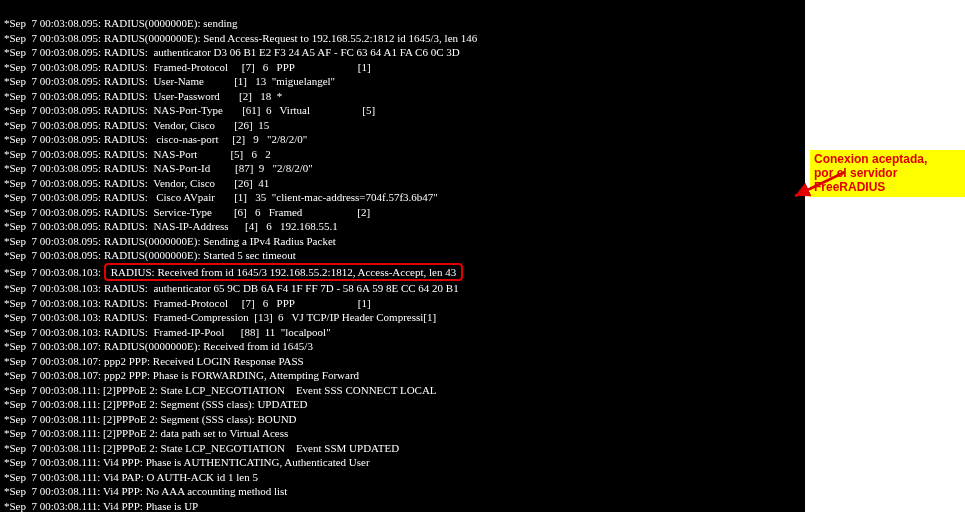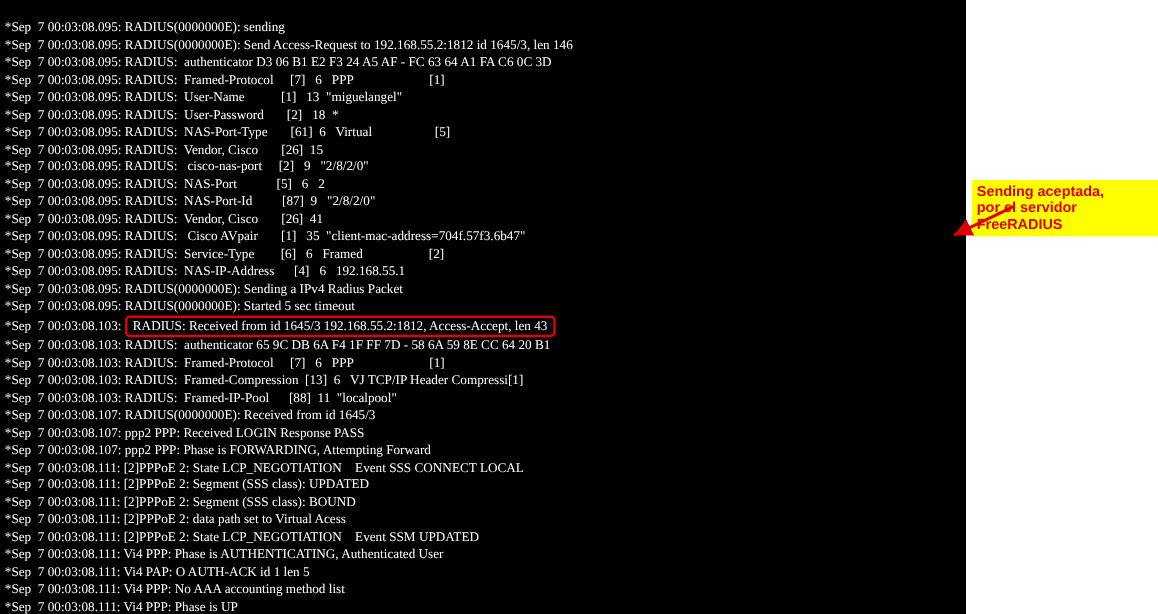--- a/index.html
+++ b/index.html
@@ -45,21 +45,21 @@
   }
   .wrap{position:relative;width:965px;height:512px;overflow:hidden;}
 </style>
 </head>
 <body>
 
 <div class="wrap">
   <div class="terminal" id="term"><span class="line">*Sep  7 00:03:08.095: RADIUS(0000000E): sending</span><span class="line">*Sep  7 00:03:08.095: RADIUS(0000000E): Send Access-Request to 192.168.55.2:1812 id 1645/3, len 146</span><span class="line">*Sep  7 00:03:08.095: RADIUS:  authenticator D3 06 B1 E2 F3 24 A5 AF - FC 63 64 A1 FA C6 0C 3D</span><span class="line">*Sep  7 00:03:08.095: RADIUS:  Framed-Protocol     [7]   6   PPP                       [1]</span><span class="line">*Sep  7 00:03:08.095: RADIUS:  User-Name           [1]   13  "miguelangel"</span><span class="line">*Sep  7 00:03:08.095: RADIUS:  User-Password       [2]   18  *</span><span class="line">*Sep  7 00:03:08.095: RADIUS:  NAS-Port-Type       [61]  6   Virtual                   [5]</span><span class="line">*Sep  7 00:03:08.095: RADIUS:  Vendor, Cisco       [26]  15</span><span class="line">*Sep  7 00:03:08.095: RADIUS:   cisco-nas-port     [2]   9   "2/8/2/0"</span><span class="line">*Sep  7 00:03:08.095: RADIUS:  NAS-Port            [5]   6   2</span><span class="line">*Sep  7 00:03:08.095: RADIUS:  NAS-Port-Id         [87]  9   "2/8/2/0"</span><span class="line">*Sep  7 00:03:08.095: RADIUS:  Vendor, Cisco       [26]  41</span><span class="line">*Sep  7 00:03:08.095: RADIUS:   Cisco AVpair       [1]   35  "client-mac-address=704f.57f3.6b47"</span><span class="line">*Sep  7 00:03:08.095: RADIUS:  Service-Type        [6]   6   Framed                    [2]</span><span class="line">*Sep  7 00:03:08.095: RADIUS:  NAS-IP-Address      [4]   6   192.168.55.1</span><span class="line">*Sep  7 00:03:08.095: RADIUS(0000000E): Sending a IPv4 Radius Packet</span><span class="line">*Sep  7 00:03:08.095: RADIUS(0000000E): Started 5 sec timeout</span><span class="line">*Sep  7 00:03:08.103: <span class="hl"> RADIUS: Received from id 1645/3 192.168.55.2:1812, Access-Accept, len 43 </span></span><span class="line">*Sep  7 00:03:08.103: RADIUS:  authenticator 65 9C DB 6A F4 1F FF 7D - 58 6A 59 8E CC 64 20 B1</span><span class="line">*Sep  7 00:03:08.103: RADIUS:  Framed-Protocol     [7]   6   PPP                       [1]</span><span class="line">*Sep  7 00:03:08.103: RADIUS:  Framed-Compression  [13]  6   VJ TCP/IP Header Compressi[1]</span><span class="line">*Sep  7 00:03:08.103: RADIUS:  Framed-IP-Pool      [88]  11  "localpool"</span><span class="line">*Sep  7 00:03:08.107: RADIUS(0000000E): Received from id 1645/3</span><span class="line">*Sep  7 00:03:08.107: ppp2 PPP: Received LOGIN Response PASS</span><span class="line">*Sep  7 00:03:08.107: ppp2 PPP: Phase is FORWARDING, Attempting Forward</span><span class="line">*Sep  7 00:03:08.111: [2]PPPoE 2: State LCP_NEGOTIATION    Event SSS CONNECT LOCAL</span><span class="line">*Sep  7 00:03:08.111: [2]PPPoE 2: Segment (SSS class): UPDATED</span><span class="line">*Sep  7 00:03:08.111: [2]PPPoE 2: Segment (SSS class): BOUND</span><span class="line">*Sep  7 00:03:08.111: [2]PPPoE 2: data path set to Virtual Acess</span><span class="line">*Sep  7 00:03:08.111: [2]PPPoE 2: State LCP_NEGOTIATION    Event SSM UPDATED</span><span class="line">*Sep  7 00:03:08.111: Vi4 PPP: Phase is AUTHENTICATING, Authenticated User</span><span class="line">*Sep  7 00:03:08.111: Vi4 PAP: O AUTH-ACK id 1 len 5</span><span class="line">*Sep  7 00:03:08.111: Vi4 PPP: No AAA accounting method list</span><span class="line">*Sep  7 00:03:08.111: Vi4 PPP: Phase is UP</span></div>
 
   <div class="callout">
-    <span>Sending aceptada,</span><br>
+    <span>Conexion aceptada,</span><br>
     <span>por el servidor FreeRADIUS</span>
   </div>
 
   <svg class="arrow" viewBox="0 0 60 30">
     <defs>
       <marker id="ah" markerWidth="8" markerHeight="8" refX="6" refY="3" orient="auto">
         <path d="M0,0 L6,3 L0,6 Z" fill="#e00000"></path>
       </marker>
     </defs>
     <line x1="55" y1="2" x2="5" y2="26" stroke="#e00000" stroke-width="2.5" marker-end="url(#ah)"></line>

